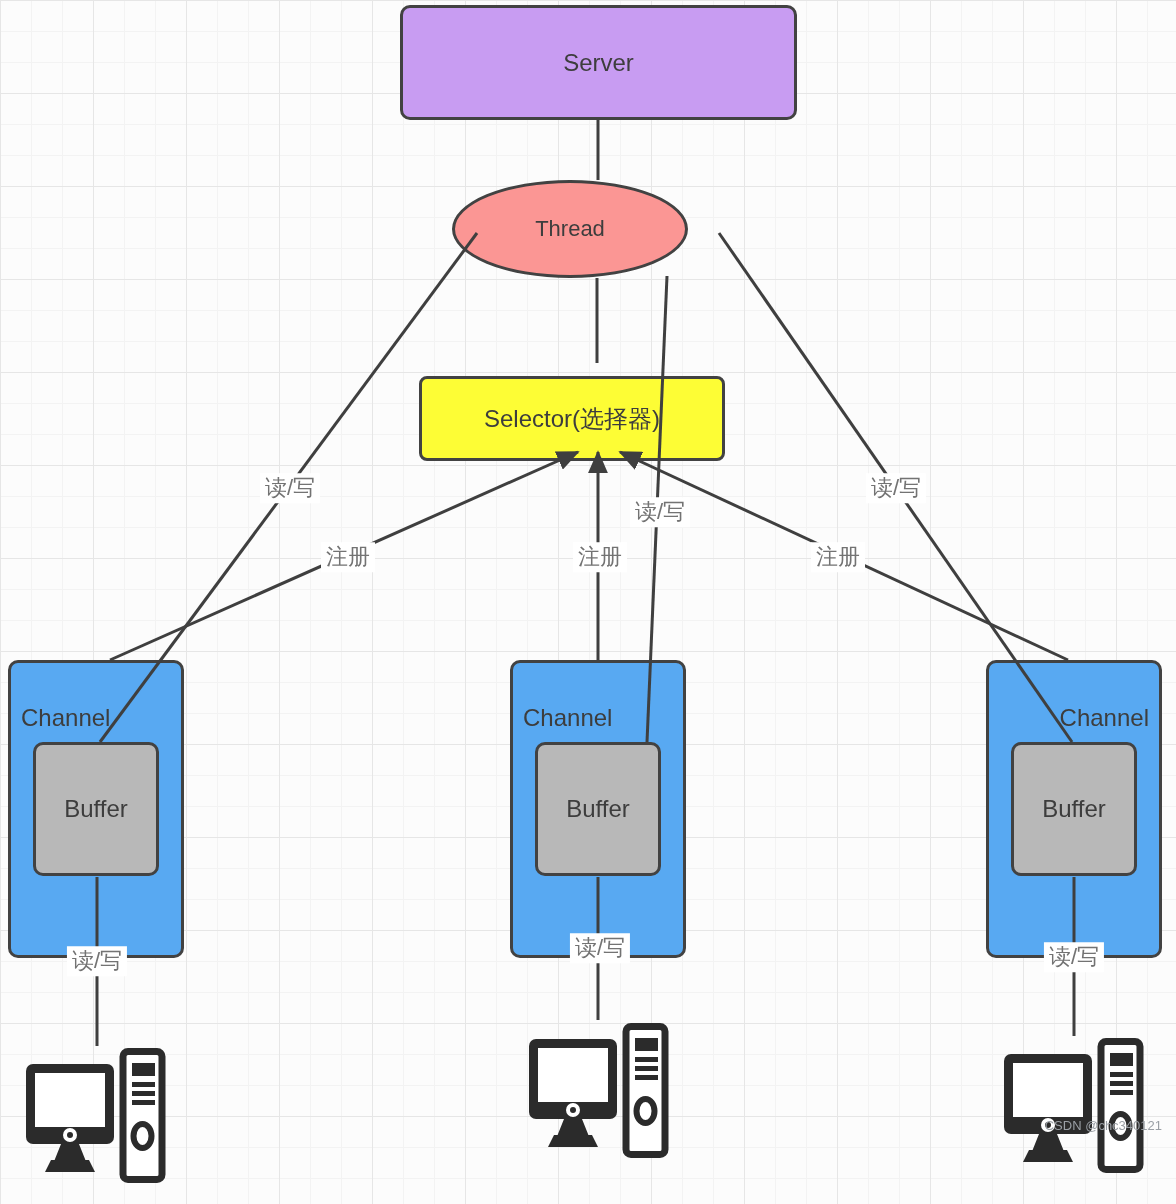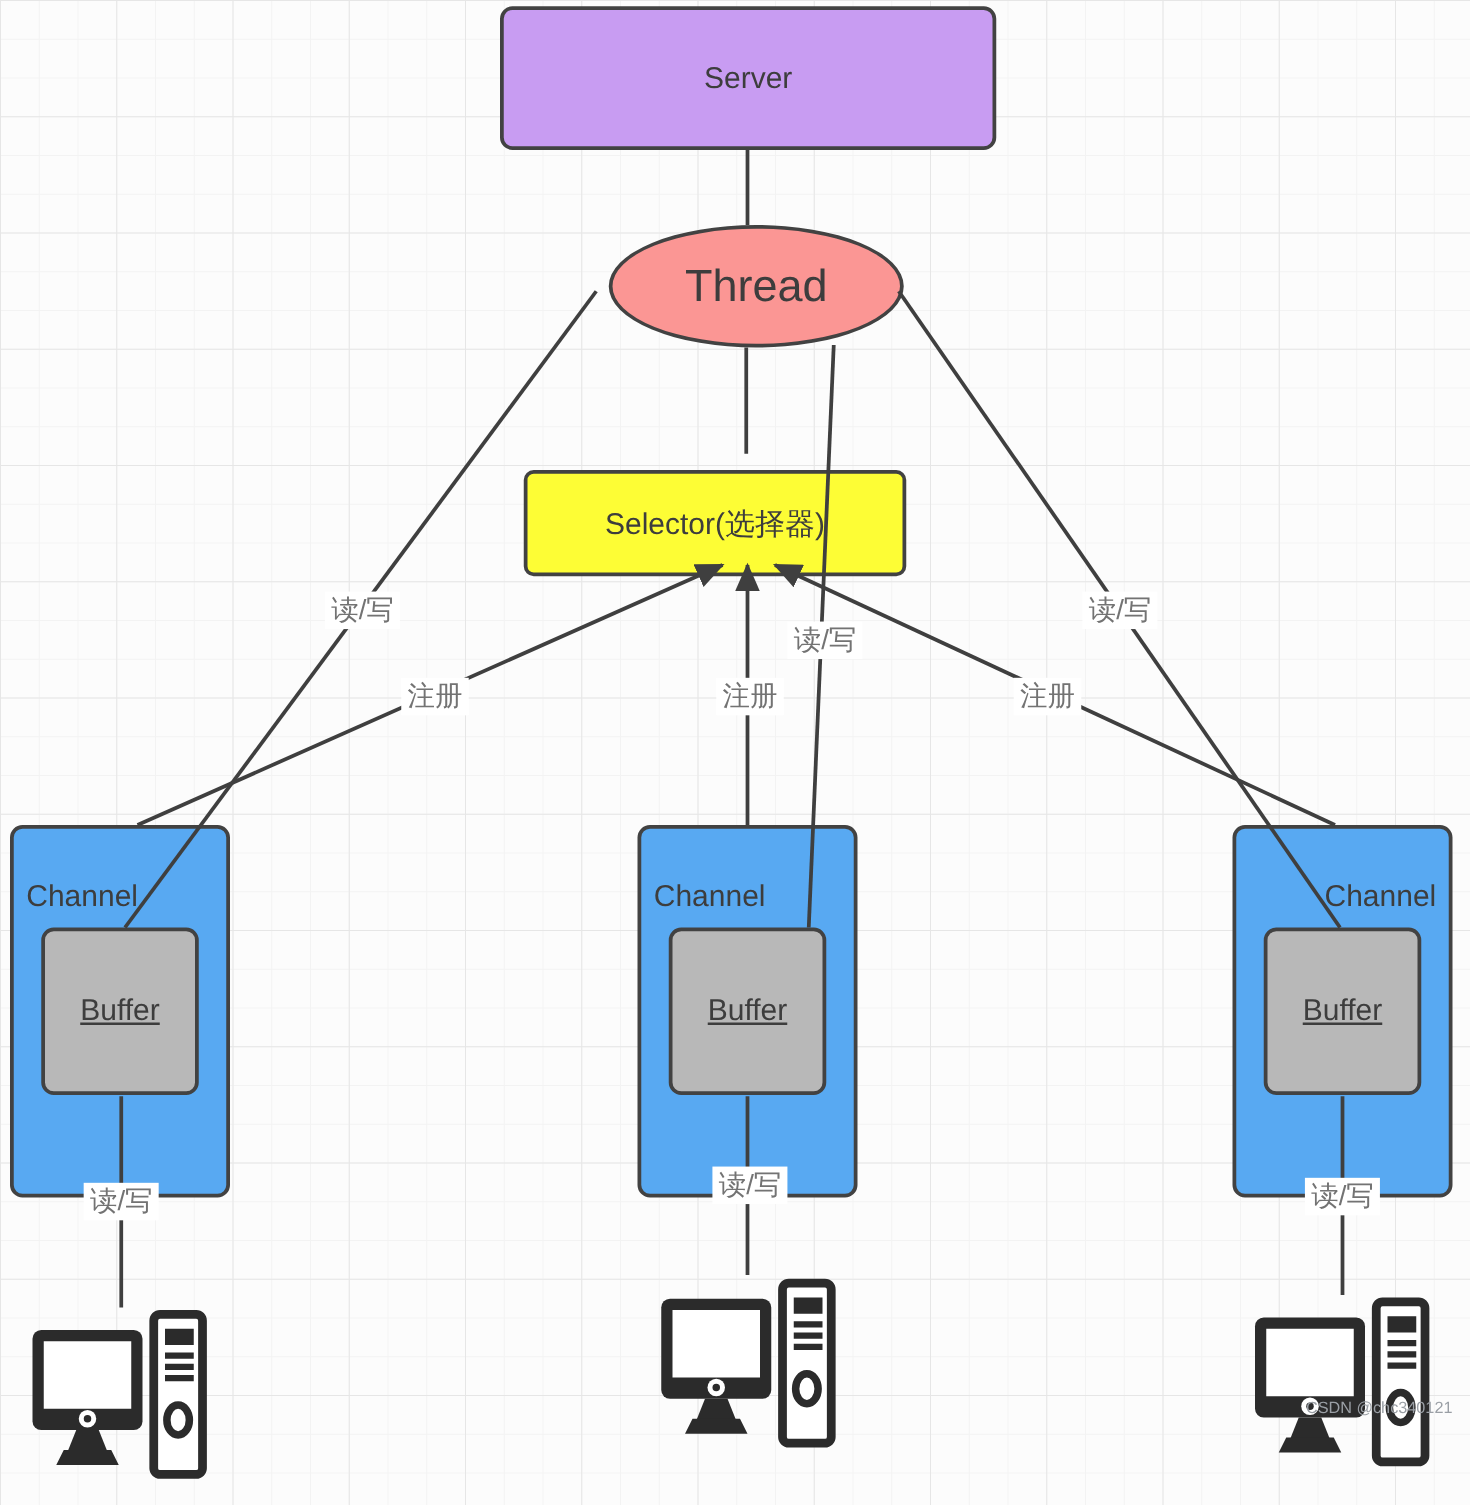--- a/index.html
+++ b/index.html
@@ -11,32 +11,32 @@
       linear-gradient(to right,#e6e6e6 1px,transparent 1px),
       linear-gradient(to bottom,#e6e6e6 1px,transparent 1px),
       linear-gradient(to right,#f3f3f3 1px,transparent 1px),
       linear-gradient(to bottom,#f3f3f3 1px,transparent 1px);
     background-size:93px 93px,93px 93px,31px 31px,31px 31px;
   }
   .node{position:absolute;box-sizing:border-box;border:3px solid #424242;
     display:flex;align-items:center;justify-content:center;
     color:#3d3d3d;font-size:24px;z-index:1;}
   .server{left:400px;top:5px;width:397px;height:115px;border-radius:10px;background:#c89cf2;}
-  .thread{left:487px;top:180px;width:236px;height:98px;border-radius:50%;background:#fb9694;font-size:36px;}
+  .thread{left:452px;top:180px;width:236px;height:98px;border-radius:50%;background:#fb9694;font-size:22px;}
   .selector{left:419px;top:376px;width:306px;height:85px;border-radius:8px;background:#fdfd35;}
   .channel{width:176px;height:298px;border-radius:10px;background:#58a9f2;z-index:1;
     display:block;position:absolute;box-sizing:border-box;border:3px solid #424242;color:#3d3d3d;}
   .channel.left{left:8px;top:660px;}
   .channel.mid{left:510px;top:660px;}
   .channel.right{left:986px;top:660px;}
   .channel-label{position:absolute;top:9px;left:10px;font-size:24px;color:#3d3d3d;margin-top:32px;}
   .channel.right .channel-label{left:auto;right:10px;}
   .buffer{position:absolute;left:22px;top:79px;width:126px;height:134px;box-sizing:border-box;
     border:3px solid #424242;border-radius:10px;background:#b8b8b8;
-    display:flex;align-items:center;justify-content:center;font-size:24px;color:#3d3d3d;text-decoration:underline;}
+    display:flex;align-items:center;justify-content:center;font-size:24px;color:#3d3d3d;}
   .wires{position:absolute;left:0;top:0;z-index:5;pointer-events:none;}
   .chip{position:absolute;transform:translate(-50%,-50%);background:#ffffff;
     padding:1px 5px;font-size:22px;color:#737373;white-space:nowrap;z-index:6;line-height:1.25;}
   .watermark{position:absolute;right:14px;top:1118px;font-size:13px;color:#9a9fa5;z-index:7;}
 </style>
 </head>
 <body>
 
 <div class="canvas">
 

